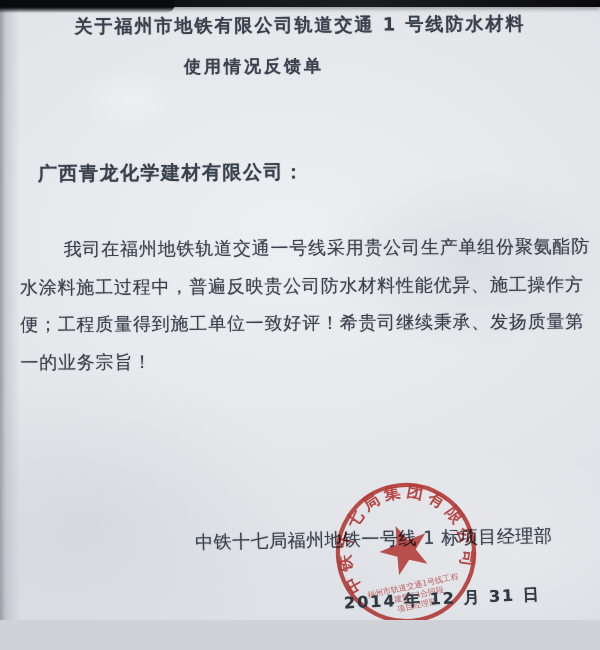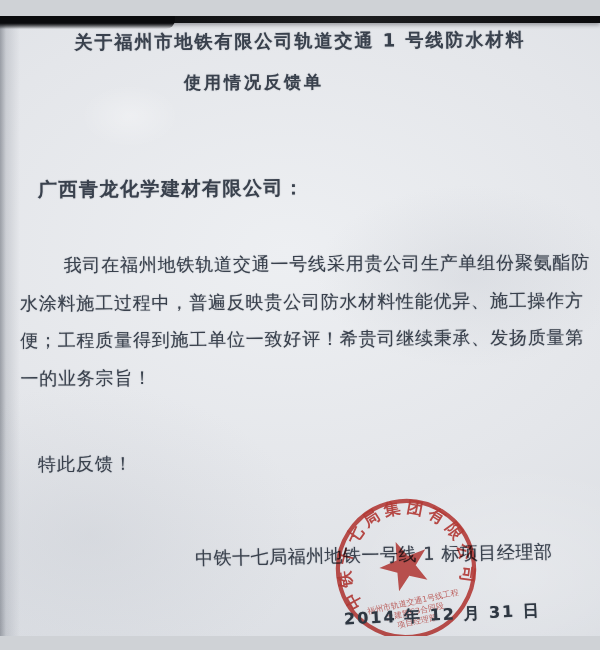--- a/index.html
+++ b/index.html
@@ -6,21 +6,20 @@
   .page{
     position:relative;width:600px;height:620px;overflow:hidden;
     font-family:"DejaVu Sans","Liberation Sans",sans-serif;
     background:
       radial-gradient(70px 45px at 130px 100px, rgba(255,255,255,.30), rgba(255,255,255,0) 70%),
       radial-gradient(220px 130px at 470px 260px, rgba(176,181,191,.22), rgba(176,181,191,0) 70%),
       radial-gradient(300px 210px at 90px 520px, rgba(188,192,200,.28), rgba(188,192,200,0) 72%),
       radial-gradient(240px 160px at 520px 560px, rgba(255,255,255,.22), rgba(255,255,255,0) 70%),
       linear-gradient(to right, rgba(80,86,97,.50) 0px, rgba(110,116,128,.22) 6px, rgba(110,116,128,0) 20px),
       radial-gradient(130% 90% at 48% 38%, #edeff2 0%, #e4e6ea 45%, #dcdfe4 75%, #d4d7dc 100%);
-    margin-top: 16px;
   }
   .ink{color:#39414d;text-shadow:0 0 1.2px rgba(55,62,75,.45);}
   .topedge{position:absolute;top:0;left:0;right:0;height:7px;background:linear-gradient(to right,#060607 0%,#111214 30%,#1c1d1f 60%,#0a0a0c 100%);box-shadow:0 2px 4px rgba(20,22,28,.38);}
   .topedge-left{position:absolute;top:0;left:0;width:175px;height:13px;background:linear-gradient(to bottom,#0a0b0d 55%,rgba(10,11,13,0));border-bottom-right-radius:9px;}
   .title-block{position:absolute;top:13px;left:0;width:600px;text-align:center;transform:rotate(-.35deg);}
   .title-l1{font-size:18px;font-weight:bold;letter-spacing:2px;}
   .title-l2{position:absolute;top:55px;left:0;width:508px;text-align:center;font-size:17px;font-weight:bold;letter-spacing:3px;transform:rotate(-.3deg);}
   .recipient{position:absolute;top:160px;left:38px;font-size:19px;font-weight:bold;letter-spacing:1.5px;transform:rotate(-.4deg);}
   .body-block{position:absolute;top:229px;left:20px;width:565px;transform:rotate(-.35deg);}
   .body-line{font-size:18px;line-height:37.5px;letter-spacing:.8px;white-space:nowrap;}
@@ -45,21 +44,20 @@
 
   <div class="recipient ink">广西青龙化学建材有限公司：</div>
 
   <div class="body-block">
     <div class="body-line first ink">我司在福州地铁轨道交通一号线采用贵公司生产单组份聚氨酯防</div>
     <div class="body-line ink">水涂料施工过程中，普遍反映贵公司防水材料性能优异、施工操作方</div>
     <div class="body-line ink">便；工程质量得到施工单位一致好评！希贵司继续秉承、发扬质量第</div>
     <div class="body-line ink">一的业务宗旨！</div>
   </div>
 
-  <div class="closing ink">特此反馈！</div>
 
   <div class="signature ink">中铁十七局福州地铁一号线 1 标项目经理部</div>
 
   <svg class="stamp" viewBox="0 0 170 170" xmlns="http://www.w3.org/2000/svg">
     <defs>
       <path id="ringPath" d="M 36.5,113 A 56,56 0 1 1 133.5,113" fill="none"></path>
     </defs>
     <circle cx="85" cy="85" r="68" fill="none" stroke="#c4322c" stroke-width="4.2" opacity=".9"></circle>
     <text font-size="16.5" font-weight="bold" fill="#c4322c" letter-spacing="4.6" font-family="DejaVu Sans, Liberation Sans, sans-serif" opacity=".92">
       <textPath href="#ringPath" startOffset="2">中铁十七局集团有限公司</textPath>

